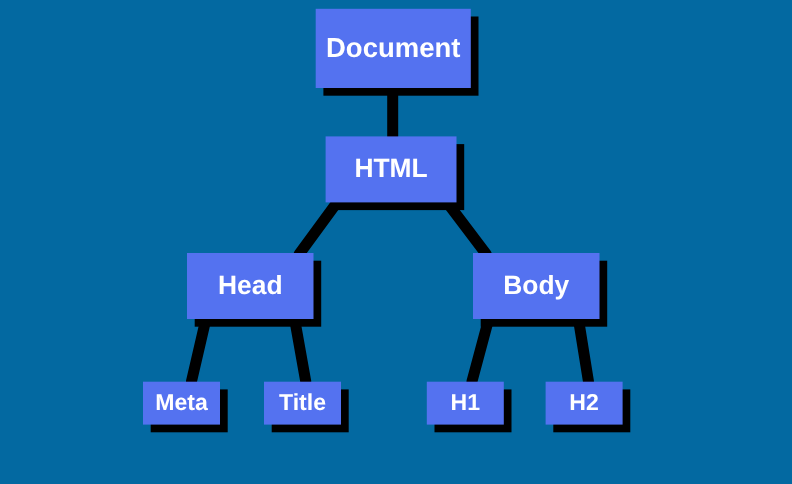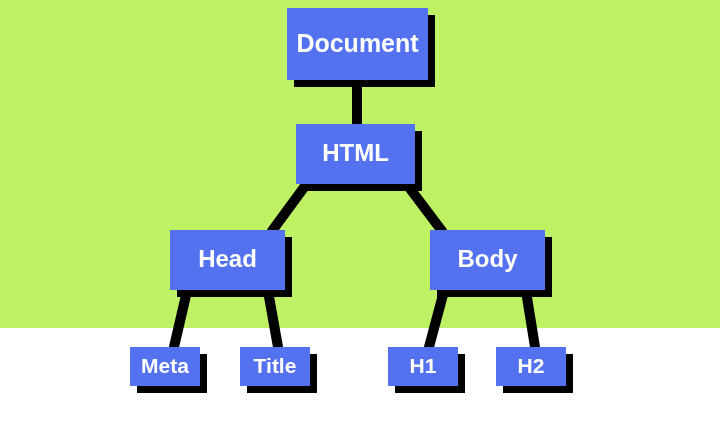--- a/index.html
+++ b/index.html
@@ -9,22 +9,22 @@
   }
   body {
     width: 720px;
     height: 440px;
     overflow: hidden;
     font-family: "Liberation Sans", sans-serif;
   }
   #diagram-root {
     position: relative;
     width: 720px;
-    height: 328px;
-    background: #bef264;
+    height: 440px;
+    background: #0369a1;
   }
   #tree-svg {
     position: absolute;
     top: 0;
     left: 0;
     width: 720px;
     height: 440px;
     display: block;
   }
   .node-label {

